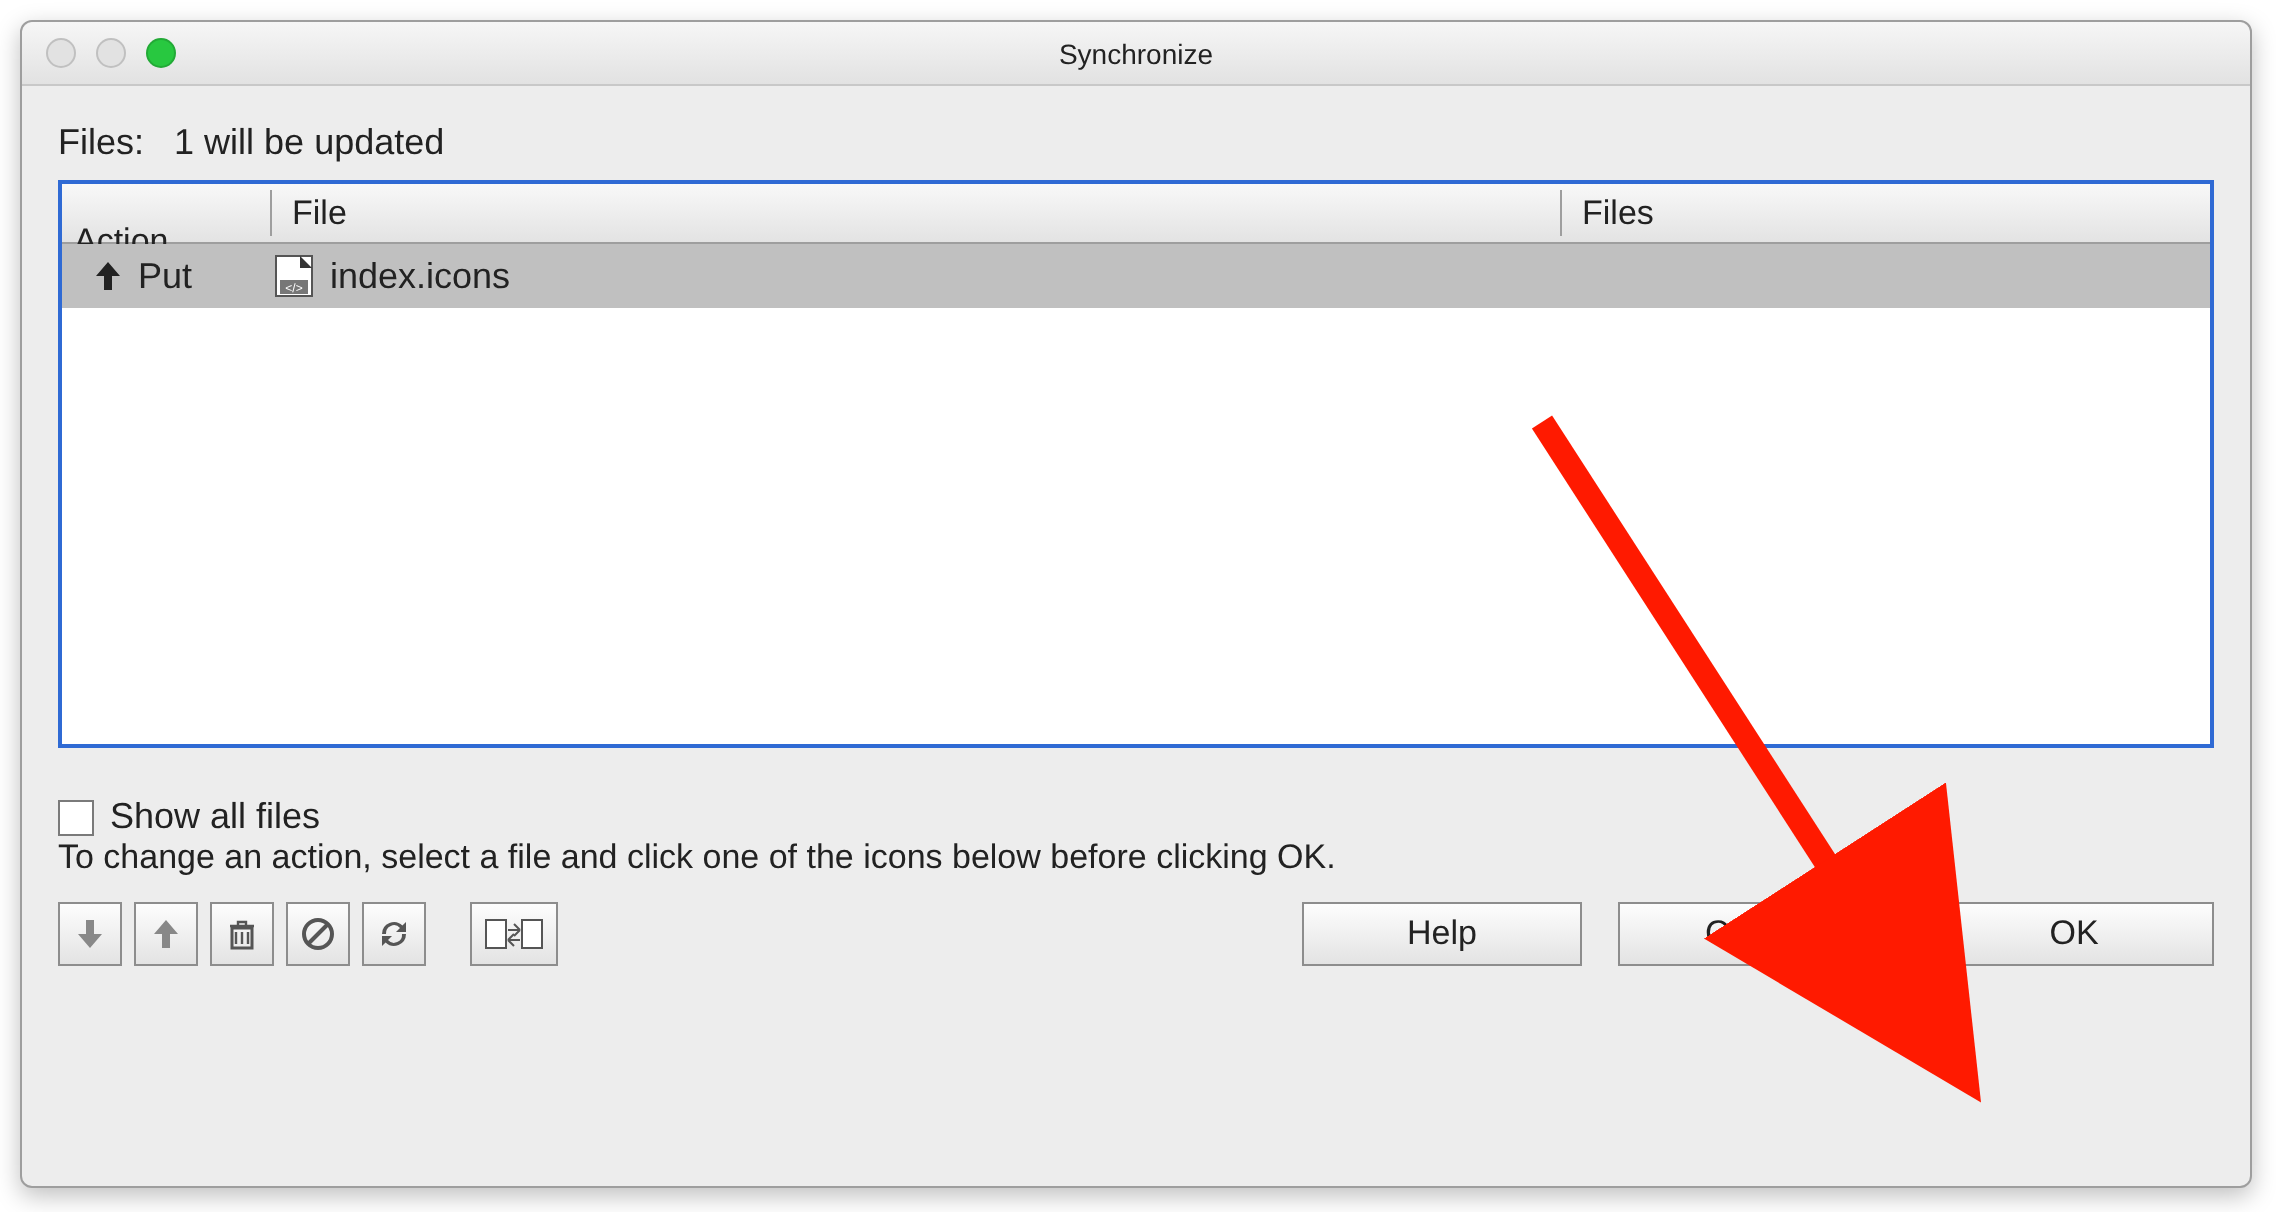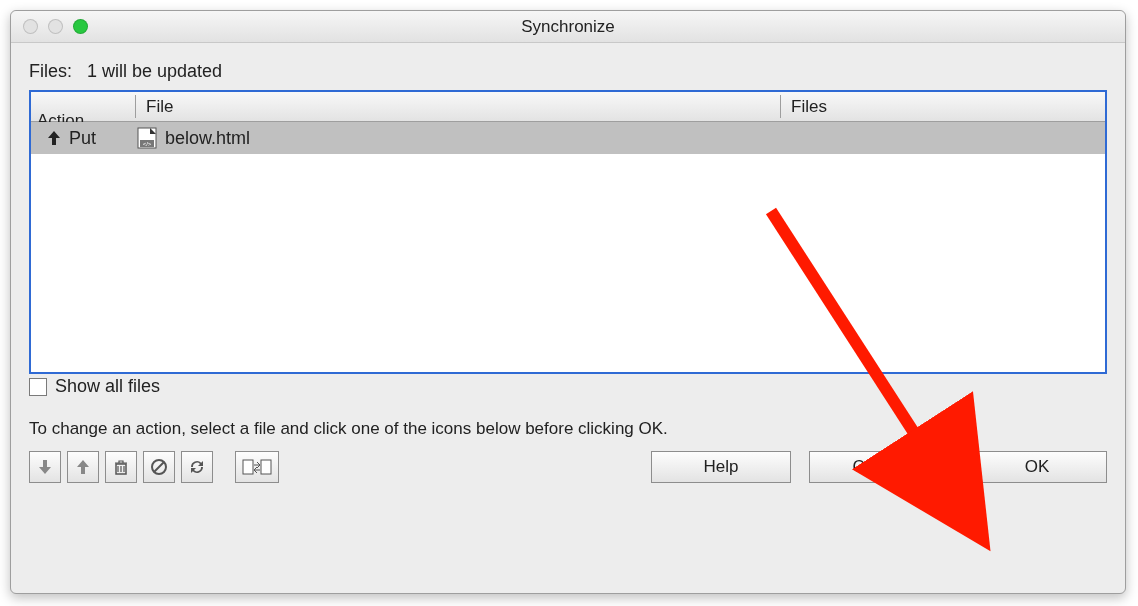--- a/index.html
+++ b/index.html
@@ -40,21 +40,21 @@
     width: 15px; height: 15px; border-radius: 50%;
     border: 1px solid rgba(0,0,0,.15);
   }
   .tl-close { background:#e2e2e2; }
   .tl-min { background:#e2e2e2; }
   .tl-max { background:#28c840; }
   .title {
     position: absolute;
     left: 0; right: 0;
     text-align: center;
-    font-size: 17px;
+    font-size: 14px;
     color: #222;
     pointer-events: none;
   }
   .body {
     padding: 18px 18px 12px 18px;
   }
   .summary {
     font-size: 18px;
     color: #222;
     margin-bottom: 8px;
@@ -91,32 +91,31 @@
     align-items: center;
     font-size: 18px;
     color: #222;
     background: #c0c0c0;
   }
   .row .cell-action { width: 100px; padding-left: 14px; display:flex; align-items:center; gap:6px;}
   .row .cell-file   { flex: 1; padding-left: 6px; display:flex; align-items:center; gap:8px;}
   .row .cell-status { width: 320px; padding-left: 6px; }
   .up-arrow-icon svg, .file-icon svg { display:block; }
   .checkbox-row {
-    margin-top: 2px;
+    margin-top: 24px;
     display: flex;
     align-items: center;
     gap: 8px;
     font-size: 18px;
     color: #222;
   }
   .checkbox {
     width: 18px; height:18px; border:1px solid #7a7a7a; background:#fff;
   }
   .instruction {
-    margin-top: 22px;
     font-size: 17px;
     color: #222;
   }
   .bottombar {
     margin-top: 12px;
     display: flex;
     align-items: center;
   }
   .iconbtn {
     width: 32px; height:32px;
@@ -188,21 +187,21 @@
           </div>
           <div class="cell-file">
             <span class="file-icon">
               <svg width="20" height="22" viewBox="0 0 20 22">
                 <rect x="1" y="1" width="18" height="20" fill="#fff" stroke="#555"></rect>
                 <path d="M13 1 L19 7 L13 7 Z" fill="#333"></path>
                 <rect x="3" y="13" width="14" height="7" fill="#777"></rect>
                 <text x="10" y="19" font-size="6" fill="#fff" text-anchor="middle">&lt;/&gt;</text>
               </svg>
             </span>
-            <span>below.html</span>
+            <span>index.icons</span>
           </div>
           <div class="cell-status"></div>
         </div>
       </div>
     </div>
 
     <div class="checkbox-row">
       <div class="checkbox"></div>
       <span>Show all files</span>
     </div>

